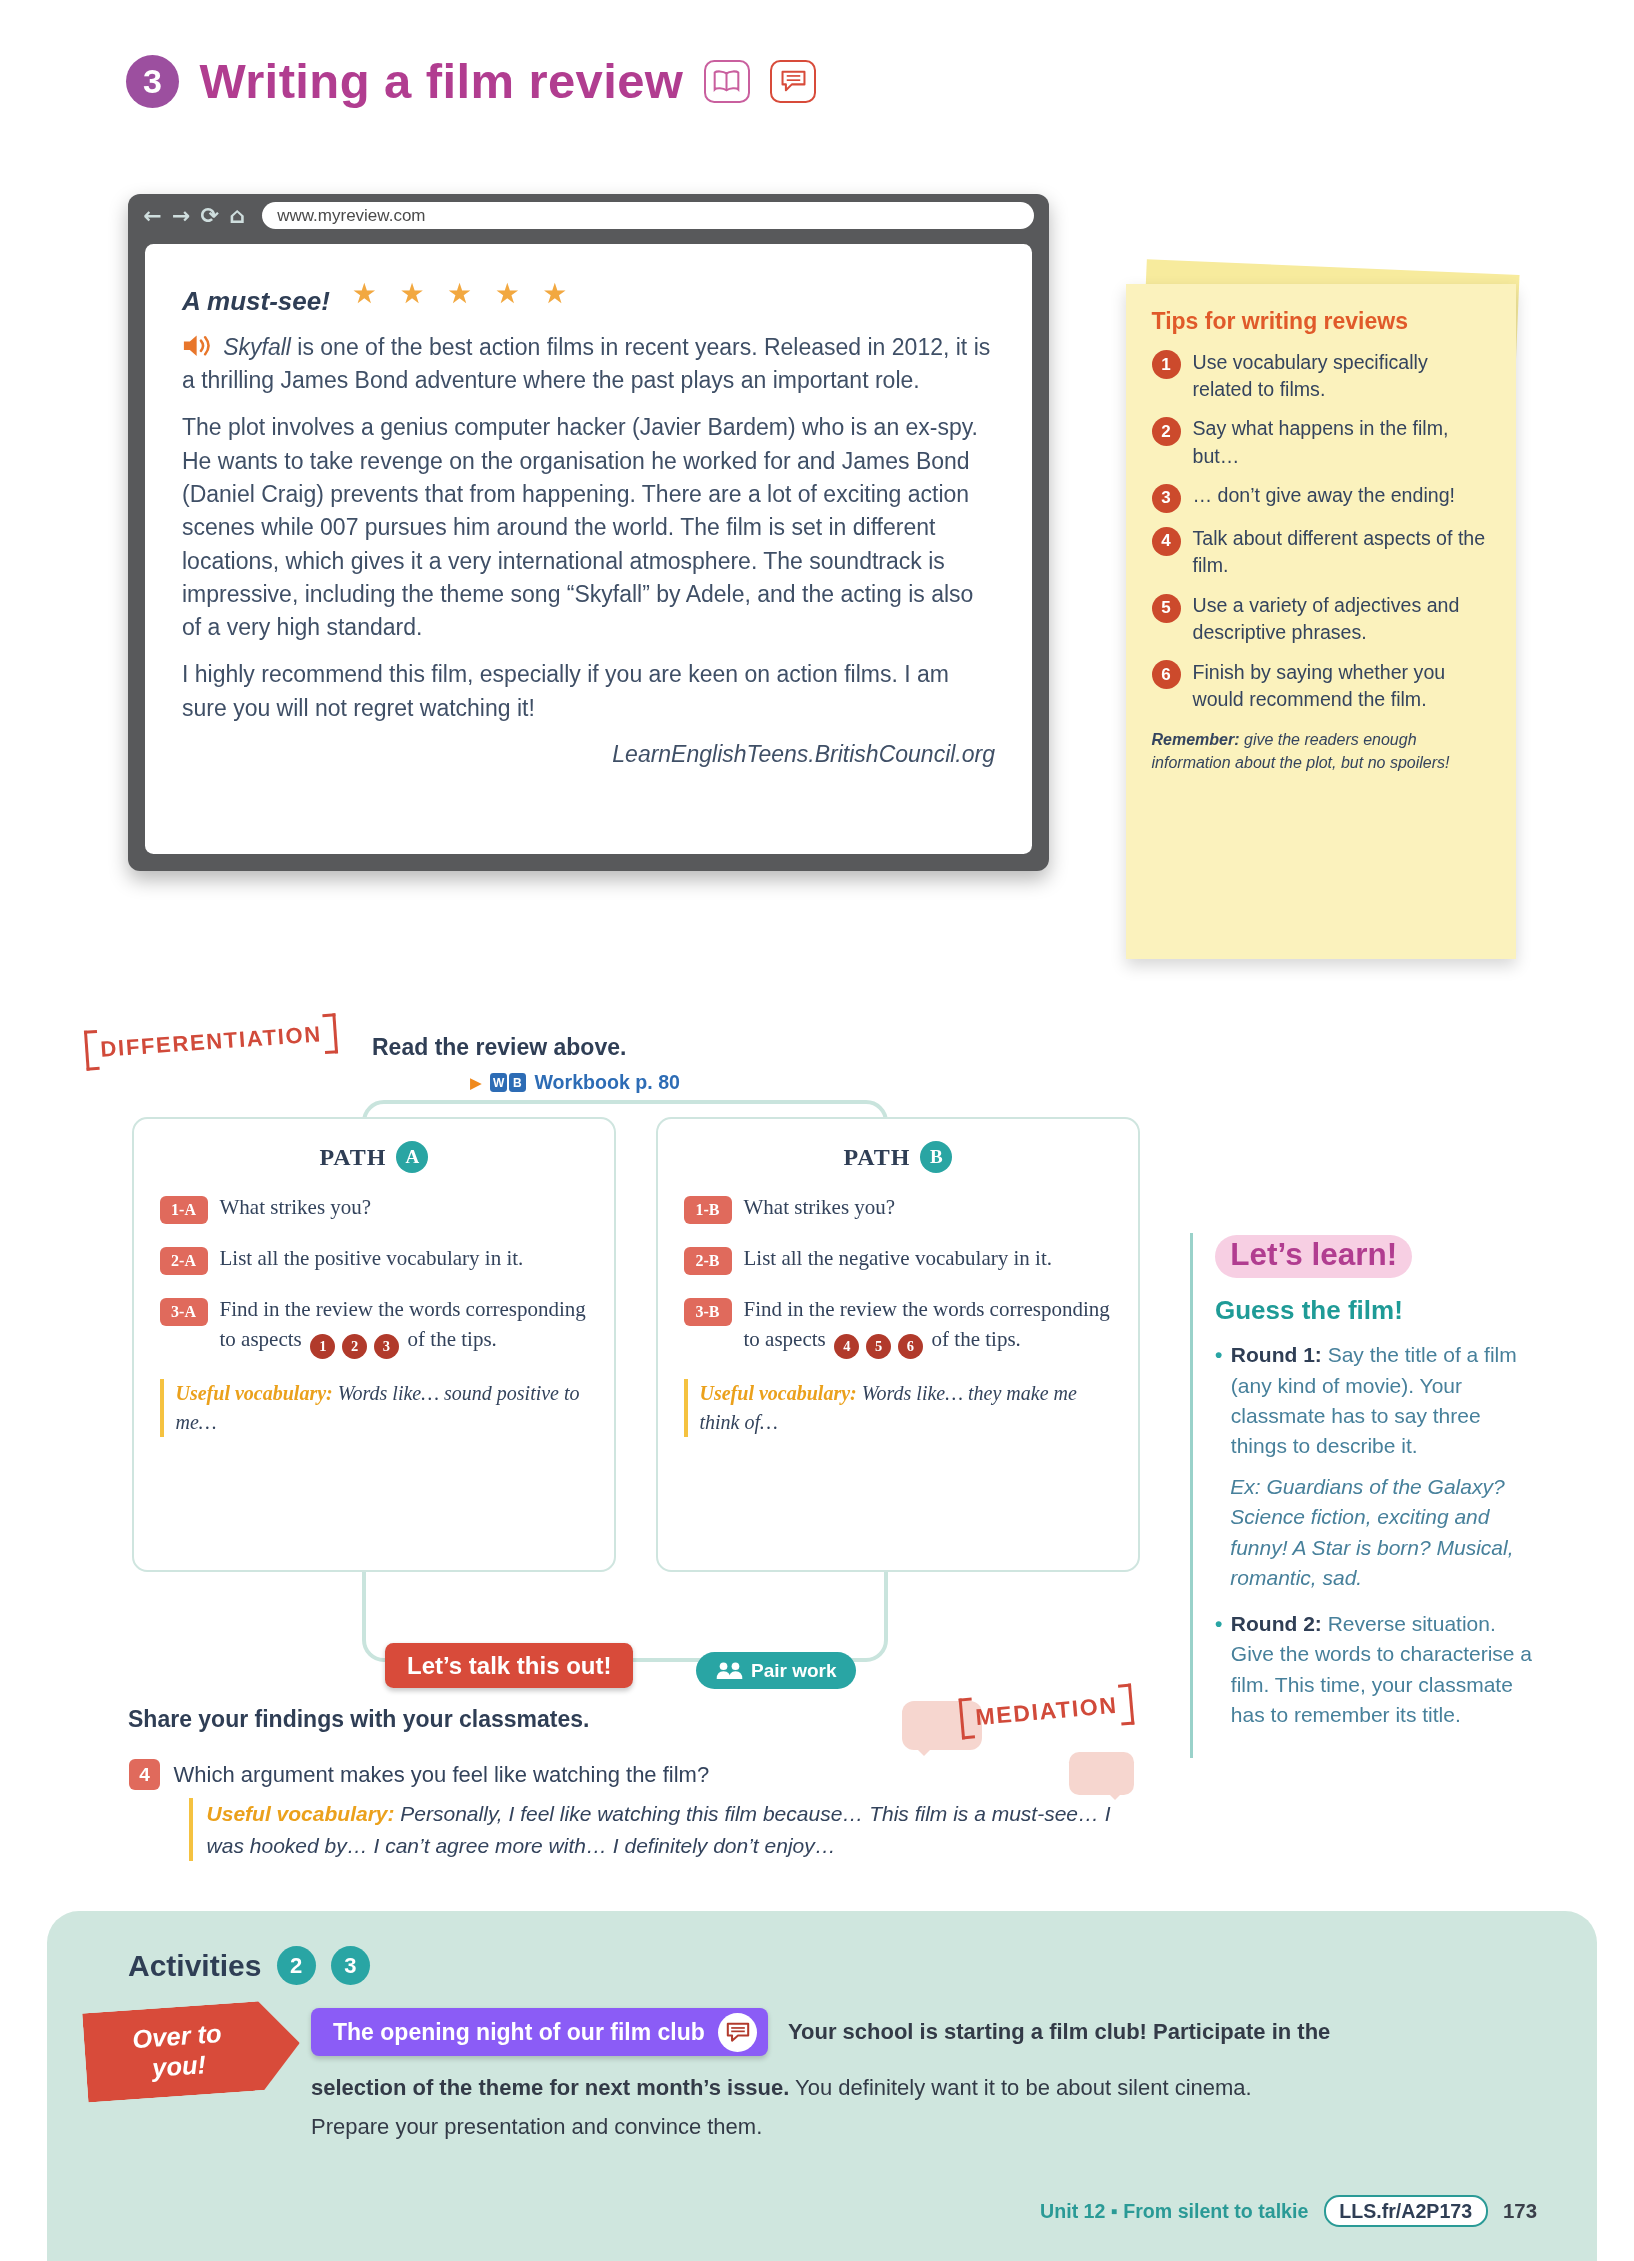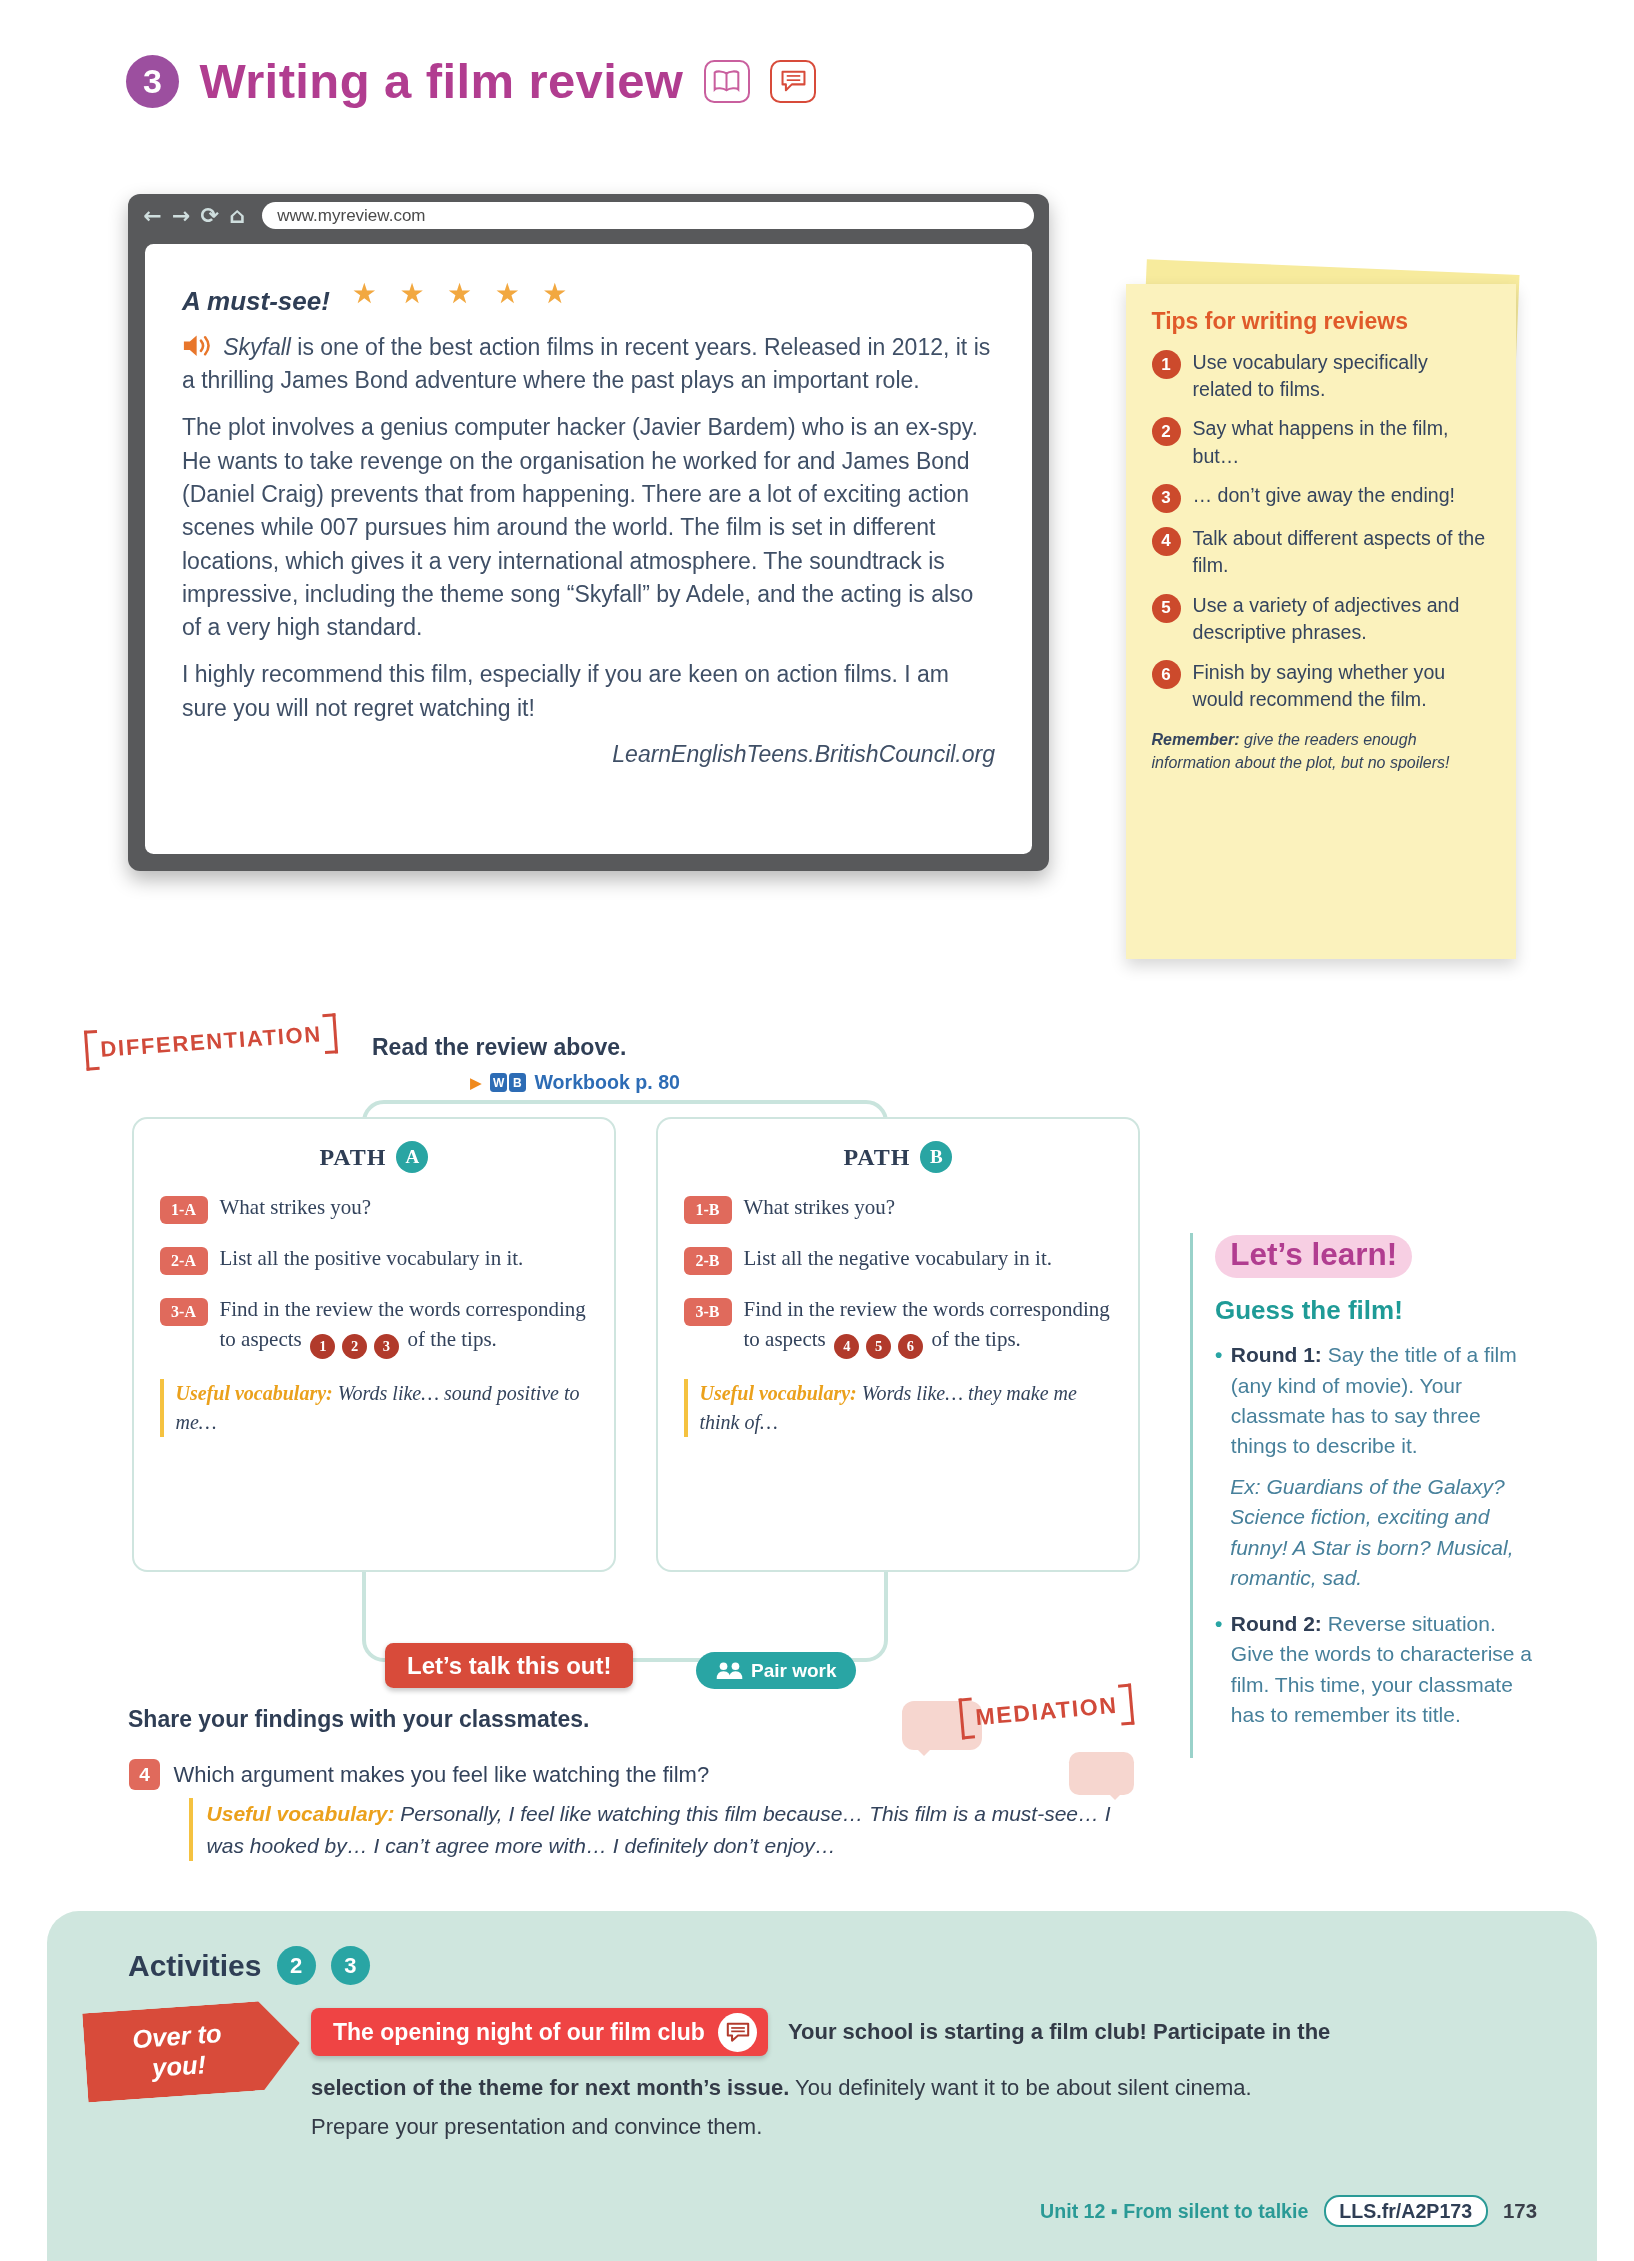--- a/index.html
+++ b/index.html
@@ -91,21 +91,21 @@
   .round b { color:#2f3e55; }
   .ex { margin:3.4px 0 15.3px 15.3px; font-style:italic; font-size:21px; line-height:1.45; color:#47809b; }
 
   
   .bottom { position:absolute; left:47px; right:38px; top:1911px; bottom:0; background:#cfe6de; border-radius:32px 32px 0 0; }
   .activities { position:absolute; left:128px; top:1946px; display:flex; align-items:center; gap:15.3px; }
   .activities-label { font-size:30px; font-weight:bold; color:#2f3e55; }
   .act-circle { width:39px; height:39px; border-radius:50%; background:#29a5a4; color:#fff; font-size:22px; font-weight:bold; display:flex; align-items:center; justify-content:center; }
   .overto { position:absolute; left:85px; top:2006px; width:215px; height:89px; background:#d84b3a; transform:rotate(-4deg); clip-path:polygon(0 0,82% 0,100% 50%,82% 100%,0 100%); display:flex; flex-direction:column; align-items:center; justify-content:center; color:#fff; font-weight:bold; font-style:italic; font-size:25.5px; line-height:1.15; padding-right:29px; }
   .club-row { position:absolute; left:311px; top:2008px; display:flex; align-items:center; gap:20.4px; width:1243px; }
-  .club-banner { height:48px; background:#ef4444; border-radius:8px; display:flex; align-items:center; gap:13.6px; padding:0 10.2px 0 22px; color:#fff; font-size:23px; font-weight:bold; box-shadow:0 2.6px 5.1px rgba(0,0,0,.18); white-space:nowrap; }
+  .club-banner { height:48px; background:#8b5cf6; border-radius:8px; display:flex; align-items:center; gap:13.6px; padding:0 10.2px 0 22px; color:#fff; font-size:23px; font-weight:bold; box-shadow:0 2.6px 5.1px rgba(0,0,0,.18); white-space:nowrap; }
   .club-icon-circle { width:39px; height:39px; border-radius:50%; background:#fff; display:flex; align-items:center; justify-content:center; flex:0 0 39px; }
   .club-line1 { font-size:22px; font-weight:bold; color:#333a47; white-space:nowrap; }
   .club-para { position:absolute; left:311px; top:2069px; width:1234px; font-size:22px; line-height:1.75; color:#333a47; }
   .club-para b { color:#333a47; }
   .blk { display:block; }
 
   .footer { position:absolute; right:98px; top:2195px; display:flex; align-items:center; gap:15.3px; }
   .unit { color:#2a9a96; font-size:19.6px; font-weight:bold; }
   .lls { border:2.1px solid #2a9a96; border-radius:15.3px; background:#fff; padding:2.6px 13.6px; color:#2f3e55; font-weight:bold; font-size:19.6px; }
   .pnum { color:#3a3f4a; font-size:20.4px; font-weight:bold; }

